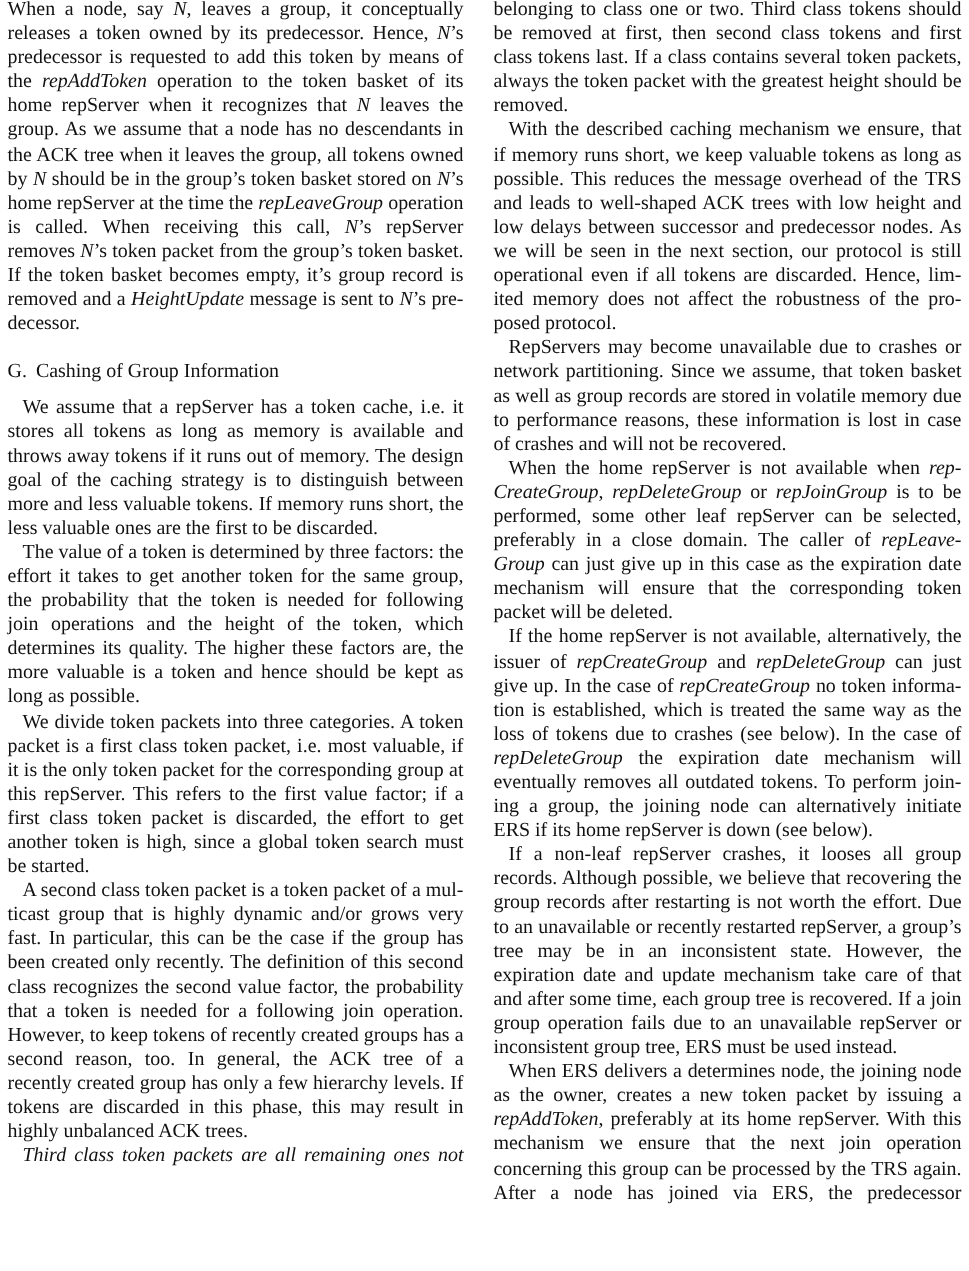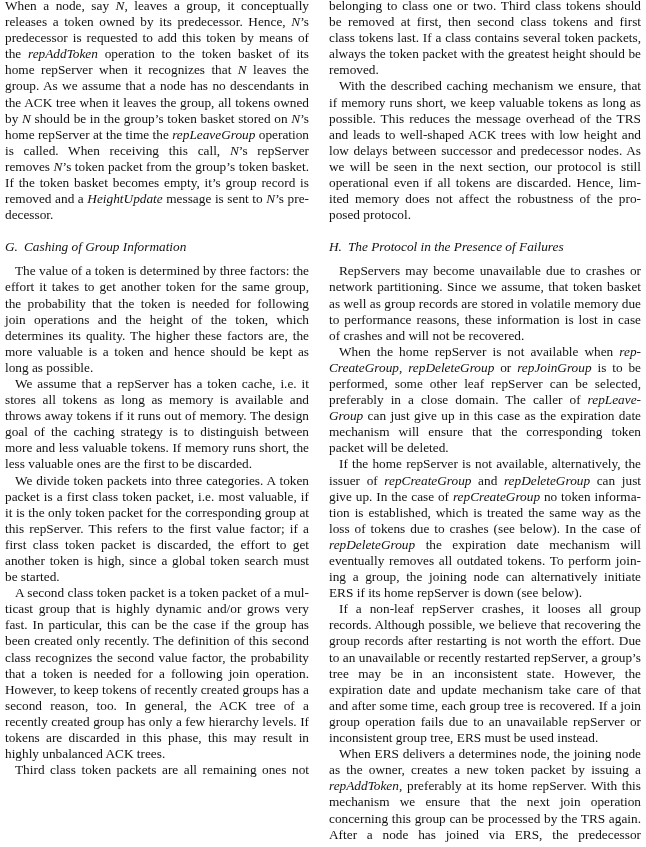--- a/index.html
+++ b/index.html
@@ -9,45 +9,44 @@
     color: #111;
     font-size: 13.3px;
     line-height: 16.1px;
   }
   .col { position: absolute; top: -2px; text-align: justify; }
   .col.left { left: 5px; width: 304px; }
   .col.right { left: 329px; width: 312px; }
   p { margin: 0; text-indent: 10px; hyphens: manual; }
   p.noindent { text-indent: 0; }
   h3 {
-    margin: 16px 0 8px 0; font-weight: normal; font-style: italic;
+    margin: 16px 0 8px 0; font-weight: normal; 
     font-size: 13.3px; line-height: 16px;
   }
   h3 .num { margin-right: 6px; }
   i { font-style: italic; }
 </style>
 </head>
 <body>
 
 <div class="col left">
   <p class="noindent"><span>When a node, say </span><i>N</i><span>, leaves a group, it conceptually releases a token owned by its predecessor. Hence, </span><i>N</i><span>’s predecessor is requested to add this token by means of the </span><i>repAddToken</i><span> operation to the token basket of its home repServer when it recognizes that </span><i>N</i><span> leaves the group. As we assume that a node has no descendants in the ACK tree when it leaves the group, all tokens owned by </span><i>N</i><span> should be in the group’s token basket stored on </span><i>N</i><span>’s home repServer at the time the </span><i>repLeaveGroup</i><span> operation is called. When receiving this call, </span><i>N</i><span>’s repServer removes </span><i>N</i><span>’s token packet from the group’s token basket. If the token basket becomes empty, it’s group record is removed and a </span><i>HeightUpdate</i><span> message is sent to </span><i>N</i><span>’s pre­decessor.</span></p>
 
   <h3><span class="num">G.</span><span>Cashing of Group Information</span></h3>
 
+  <p>We assume that a repServer has a token cache, i.e. it stores all tokens as long as memory is available and throws away tokens if it runs out of memory. The design goal of the caching strategy is to distinguish between more and less valuable tokens. If memory runs short, the less valuable ones are the first to be discarded.</p>
   <p>The value of a token is determined by three factors: the effort it takes to get another token for the same group, the probability that the token is needed for following join operations and the height of the token, which determines its quality. The higher these factors are, the more valu­able is a token and hence should be kept as long as possi­ble.</p>
-  <p>We assume that a repServer has a token cache, i.e. it stores all tokens as long as memory is available and throws away tokens if it runs out of memory. The design goal of the caching strategy is to distinguish between more and less valuable tokens. If memory runs short, the less valuable ones are the first to be discarded.</p>
   <p>We divide token packets into three categories. A token packet is a first class token packet, i.e. most valuable, if it is the only token packet for the corresponding group at this repServer. This refers to the first value factor; if a first class token packet is discarded, the effort to get another token is high, since a global token search must be started.</p>
   <p>A second class token packet is a token packet of a mul­ticast group that is highly dynamic and/or grows very fast. In particular, this can be the case if the group has been created only recently. The definition of this second class recognizes the second value factor, the probability that a token is needed for a following join operation. However, to keep tokens of recently created groups has a second reason, too. In general, the ACK tree of a recently created group has only a few hierarchy levels. If tokens are discarded in this phase, this may result in highly unbalanced ACK trees.</p>
-  <p style="text-align-last: justify;">Third class token packets are all remaining ones not</p>
+  <p style="text-align-last: justify; font-style: italic;">Third class token packets are all remaining ones not</p>
 </div>
 
 <div class="col right">
   <p class="noindent">belonging to class one or two. Third class tokens should be removed at first, then second class tokens and first class tokens last. If a class contains several token packets, always the token packet with the greatest height should be removed.</p>
   <p>With the described caching mechanism we ensure, that if memory runs short, we keep valuable tokens as long as possible. This reduces the message overhead of the TRS and leads to well-shaped ACK trees with low height and low delays between successor and predecessor nodes. As we will be seen in the next section, our protocol is still operational even if all tokens are discarded. Hence, lim­ited memory does not affect the robustness of the pro­posed protocol.</p>
 
-  <h3><span class="num">H.</span><span>The Protocol in the Presence of Failures</span></h3>
 
   <p>RepServers may become unavailable due to crashes or network partitioning. Since we assume, that token basket as well as group records are stored in volatile memory due to performance reasons, these information is lost in case of crashes and will not be recovered.</p>
   <p><span>When the home repServer is not available when </span><i>rep­CreateGroup</i><span>, </span><i>repDeleteGroup</i><span> or </span><i>repJoinGroup</i><span> is to be performed, some other leaf repServer can be selected, preferably in a close domain. The caller of </span><i>repLeave­Group</i><span> can just give up in this case as the expiration date mechanism will ensure that the corresponding token packet will be deleted.</span></p>
   <p><span>If the home repServer is not available, alternatively, the issuer of </span><i>repCreateGroup</i><span> and </span><i>repDeleteGroup</i><span> can just give up. In the case of </span><i>repCreateGroup</i><span> no token informa­tion is established, which is treated the same way as the loss of tokens due to crashes (see below). In the case of </span><i>repDeleteGroup</i><span> the expiration date mechanism will eventually removes all outdated tokens. To perform join­ing a group, the joining node can alternatively initiate ERS if its home repServer is down (see below).</span></p>
   <p>If a non-leaf repServer crashes, it looses all group records. Although possible, we believe that recovering the group records after restarting is not worth the effort. Due to an unavailable or recently restarted repServer, a group’s tree may be in an inconsistent state. However, the expiration date and update mechanism take care of that and after some time, each group tree is recovered. If a join group operation fails due to an unavailable repServer or inconsistent group tree, ERS must be used instead.</p>
   <p style="text-align-last: justify;"><span>When ERS delivers a determines node, the joining node as the owner, creates a new token packet by issuing a </span><i>repAddToken</i><span>, preferably at its home repServer. With this mechanism we ensure that the next join operation concerning this group can be processed by the TRS again. After a node has joined via ERS, the predecessor</span></p>
 </div>
 
 </body></html>

